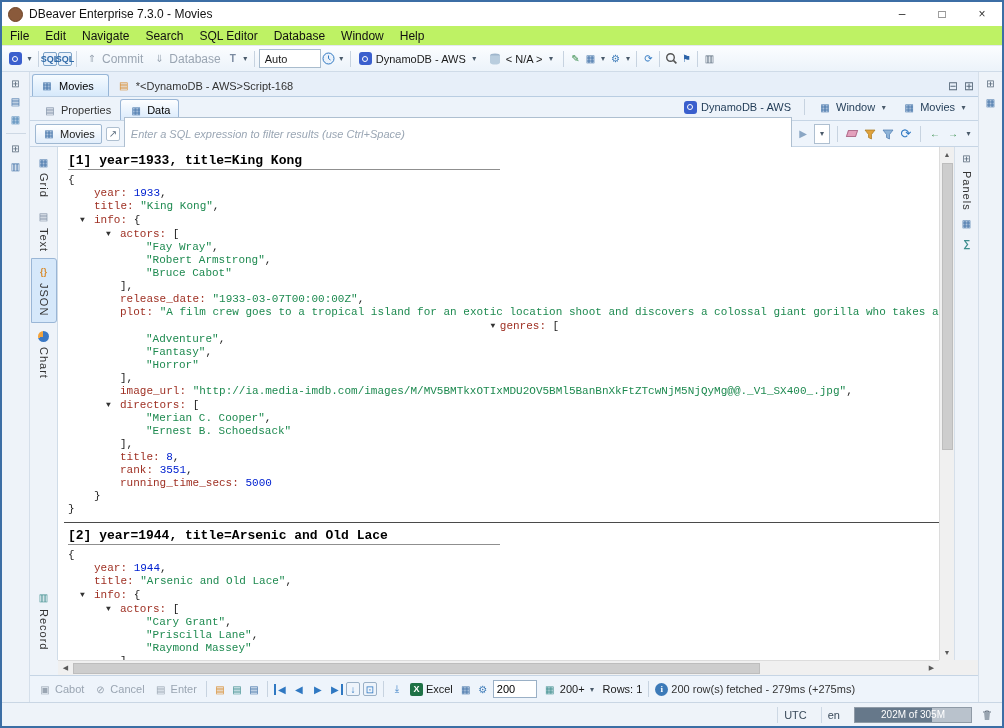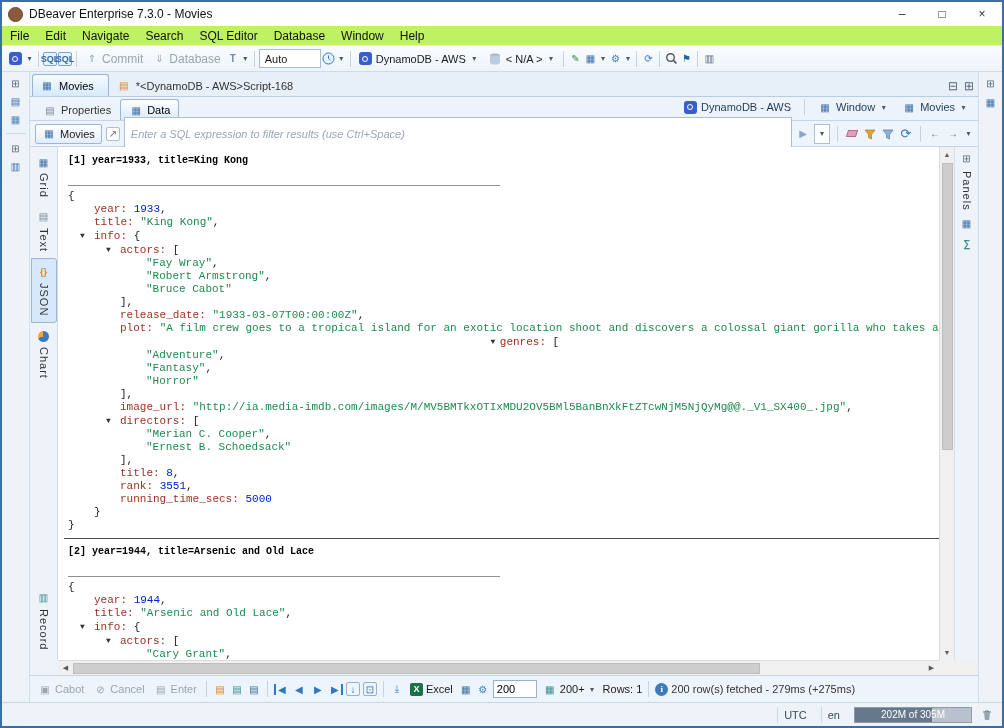--- a/index.html
+++ b/index.html
@@ -63,21 +63,21 @@
   
   .contentrow{flex:1;display:flex;min-height:0}
   .sidetabs{width:28px;background:#eef3f9;border-right:1px solid #d0dce8;display:flex;flex-direction:column;align-items:center;padding-top:2px;flex:none}
   .vtab{display:flex;flex-direction:column;align-items:center;gap:4px;padding:6px 0;width:26px;border-radius:0 3px 3px 0;color:#333}
   .vtab .vlabel{writing-mode:vertical-rl;font-size:11px;letter-spacing:1px}
   .vtab.active{background:#d6e8fa;border:1px solid #9ab6d6}
   .spacer{flex:1}
 
   .jsonview{flex:1;min-width:0;background:#fff;overflow:hidden;padding:4px 0 0 6px;font-family:"Liberation Mono",monospace;font-size:11px;line-height:13px;color:#222}
   .rec-header{margin:3px 0 4px 4px}
-  .rec-title{display:inline-block;min-width:432px;border-bottom:1px solid #8f8f8f;padding-bottom:18px;font-weight:bold;font-size:10px;color:#000;white-space:pre}
+  .rec-title{display:inline-block;min-width:432px;border-bottom:1px solid #8f8f8f;padding-bottom:2px;font-weight:bold;font-size:13px;color:#000;white-space:pre}
   .record+.record{border-top:1px solid #4a4a4a;margin-top:6px;padding-top:3px}
   .jline{white-space:pre}
   .jk{color:#9e2f22}
   .js{color:#1e8a50}
   .jn{color:#0021d0}
   .jp{color:#222}
   .arw{display:inline-block;width:14px;font-size:8px;color:#333;vertical-align:1px}
 
   .vscroll{width:15px;background:#f0f0f0;border-left:1px solid #dcdcdc;display:flex;flex-direction:column;align-items:center;flex:none}
   .sarrow{height:15px;width:15px;display:flex;align-items:center;justify-content:center;font-size:7px;color:#5a5a5a;background:#f0f0f0}

